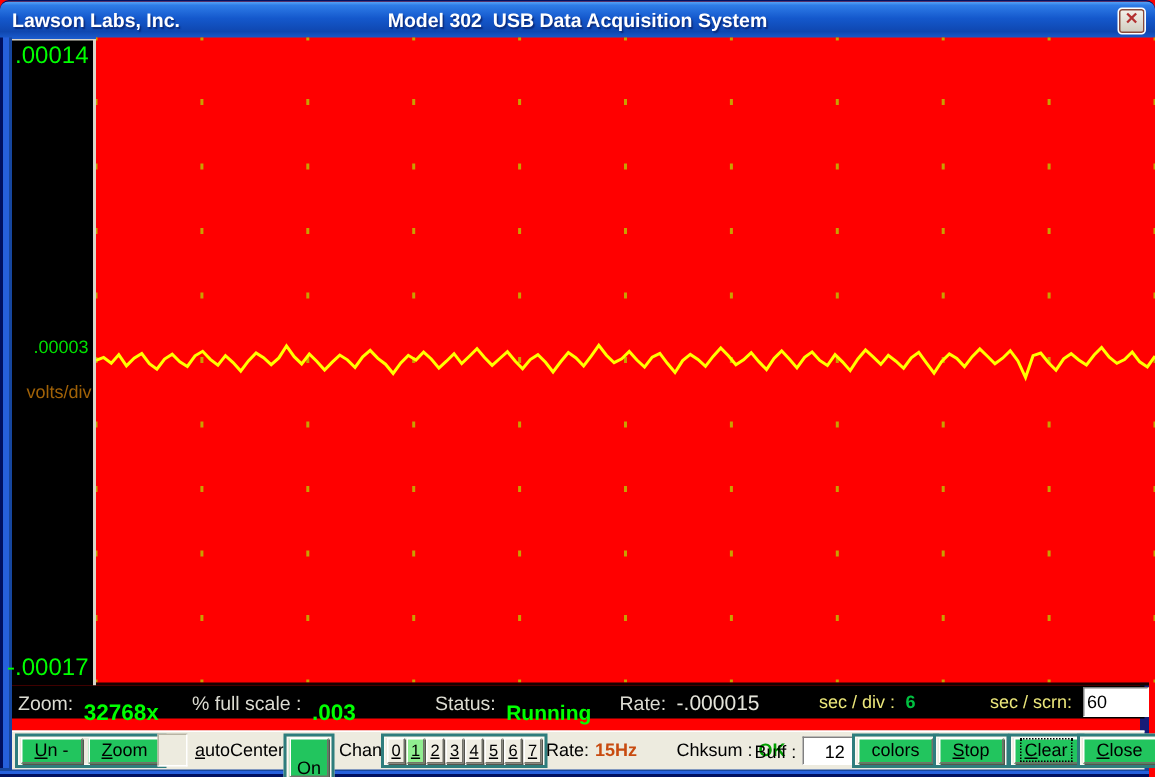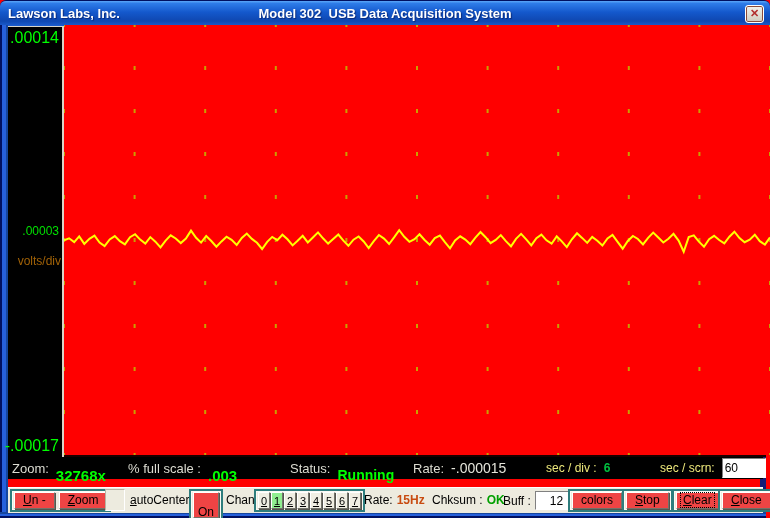--- a/index.html
+++ b/index.html
@@ -45,21 +45,21 @@
   .sval-white{color:#E4E4DA;font-size:14px;}
   .ylabel{color:var(--label-yellow,#EDE87B);font-size:12px;}
   .yval{color:#00C040;font-size:12px;font-weight:bold;}
   .sinput{width:38px;height:18px;background:#FFF;border:1px solid #808080;border-bottom-color:#FFF;border-right-color:#FFF;
     font-family:"Liberation Sans",sans-serif;font-size:12px;color:#000;padding:0 2px;}
 
   
   .toolbar{position:absolute;left:8px;top:487px;width:755px;height:25px;background:#EDEBDF;border-top:1px solid #FFF;}
   .tgroup{position:absolute;top:1px;display:flex;align-items:center;gap:3px;}
   .frame{border:2px solid var(--teal-frame,#2E7D7D);background:#EDEBDF;padding:1px 2px;display:flex;gap:4px;align-items:center;box-shadow:0 0 0 1px #FBFAF4 inset;}
-  .btn{background:#ef4444;border:1px solid #72726A;border-top-color:#FFF;border-left-color:#FFF;
+  .btn{background:#22c55e;border:1px solid #72726A;border-top-color:#FFF;border-left-color:#FFF;
     font-family:"Liberation Sans",sans-serif;font-size:12px;color:#000;height:17px;line-height:15px;
     padding:0 8px;cursor:pointer;box-shadow:1px 1px 0 #55554e;}
   .tlabel{font-size:12px;color:#000;white-space:nowrap;}
   .rate-val{font-size:12px;font-weight:bold;color:var(--rate-orange,#C84B10);}
   .ok-val{font-size:12px;font-weight:bold;color:var(--ok-green,#00A000);}
   .tinput{width:53px;height:17px;background:#FFF;border:1px solid #808080;border-bottom-color:#FFF;border-right-color:#FFF;
     font-family:"Liberation Sans",sans-serif;font-size:12px;color:#000;padding:0 14px;}
   .spacer-box{width:18px;height:20px;background:#EDEBDF;border:1px solid #B8B4A4;border-right-color:#FFF;border-bottom-color:#FFF;}
   .chan-btn{width:12px;height:17px;padding:0;background:#F0EEE3;border:1px solid #72726A;border-top-color:#FFF;border-left-color:#FFF;
     box-shadow:1px 1px 0 #55554e;font-family:"Liberation Sans",sans-serif;font-size:11px;line-height:14px;text-align:center;cursor:pointer;}
@@ -267,21 +267,21 @@
         <button class="chan-btn"><u>3</u></button>
         <button class="chan-btn"><u>4</u></button>
         <button class="chan-btn"><u>5</u></button>
         <button class="chan-btn"><u>6</u></button>
         <button class="chan-btn"><u>7</u></button>
       </div>
     <div class="tgroup" style="left:356px;top:5px;gap:4px">
       <span class="tlabel">Rate:</span>
       <span class="rate-val">15Hz</span>
     </div>
-    <div class="tgroup" style="left:424px;top:5px;gap:4px">
+    <div class="tgroup" style="left:443px;top:5px;gap:4px">
       <span class="tlabel">Chksum :</span>
       <span class="ok-val">OK</span>
     </div>
     <div class="tgroup" style="left:495px;top:3px;gap:4px">
       <span class="tlabel">Buff :</span>
       <input class="tinput" value="12" style="">
     </div>
     <div class="tgroup frame" style="left:560px">
       <button class="btn">colors</button>
     </div>

